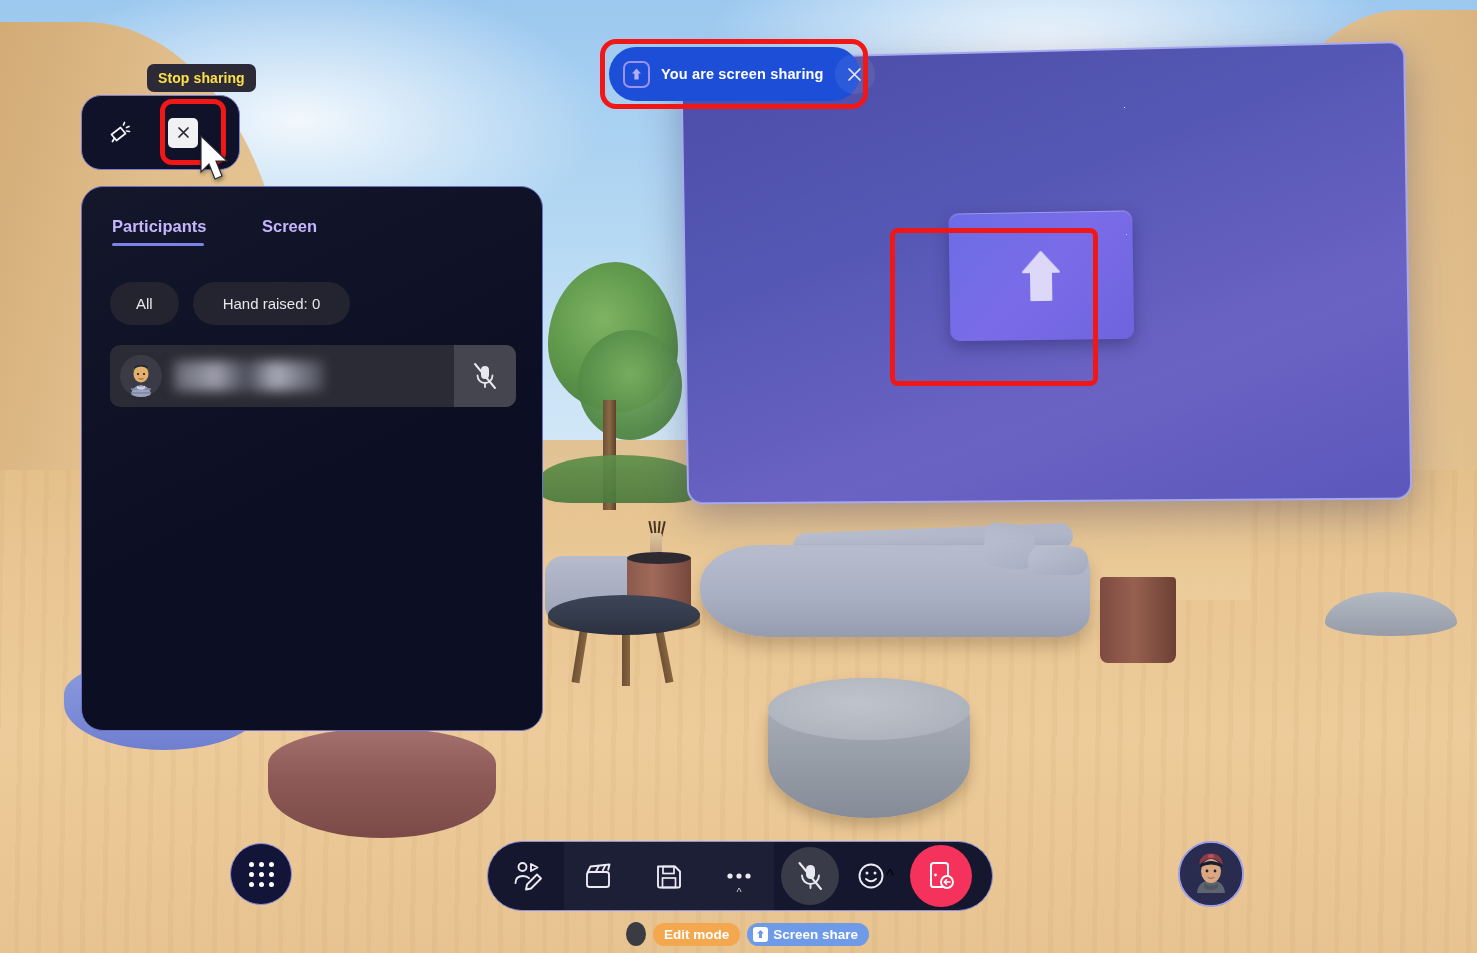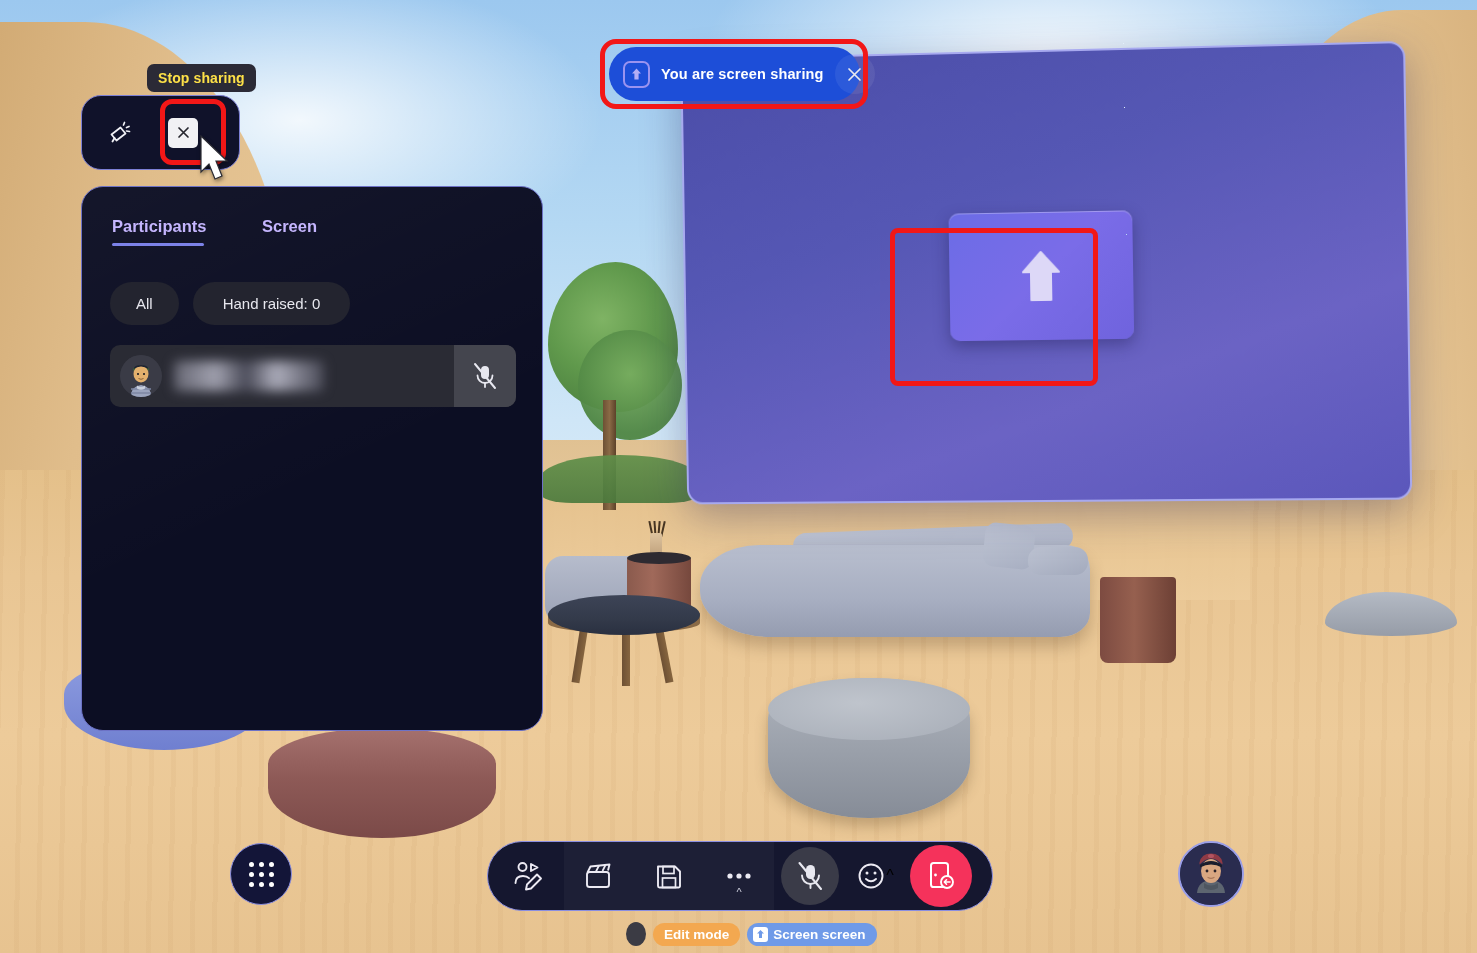--- a/index.html
+++ b/index.html
@@ -637,21 +637,21 @@
     <div class="badge-dot"></div>
     <div class="badge edit">
       <span>Edit mode</span>
     </div>
     <div class="badge share">
       <span class="badge-ic">
         <svg width="9" height="10" viewBox="0 0 9 10">
           <path d="M4.5 1 L8 4.6 L6 4.6 L6 9 L3 9 L3 4.6 L1 4.6 Z" fill="#6f9ae8"></path>
         </svg>
       </span>
-      <span>Screen screen</span>
+      <span>Screen share</span>
     </div>
   </div>
 
   <div class="user-avatar">
     <svg width="62" height="62" viewBox="0 0 62 62">
       <circle cx="31" cy="31" r="31" fill="#2a2c4f"></circle>
       <path d="M17 50 q1 -12 14 -13 q13 1 14 13 Z" fill="#5d6570"></path>
       <path d="M24 40 q7 5 14 0 l0 5 q-7 4 -14 0 Z" fill="#4e5660"></path>
       <ellipse cx="31" cy="28" rx="10" ry="12" fill="#d9a781"></ellipse>
       <path d="M20 22 q11 -8 22 0 l0 2.5 q-11 -6 -22 0 Z" fill="#1a1d2c"></path>

